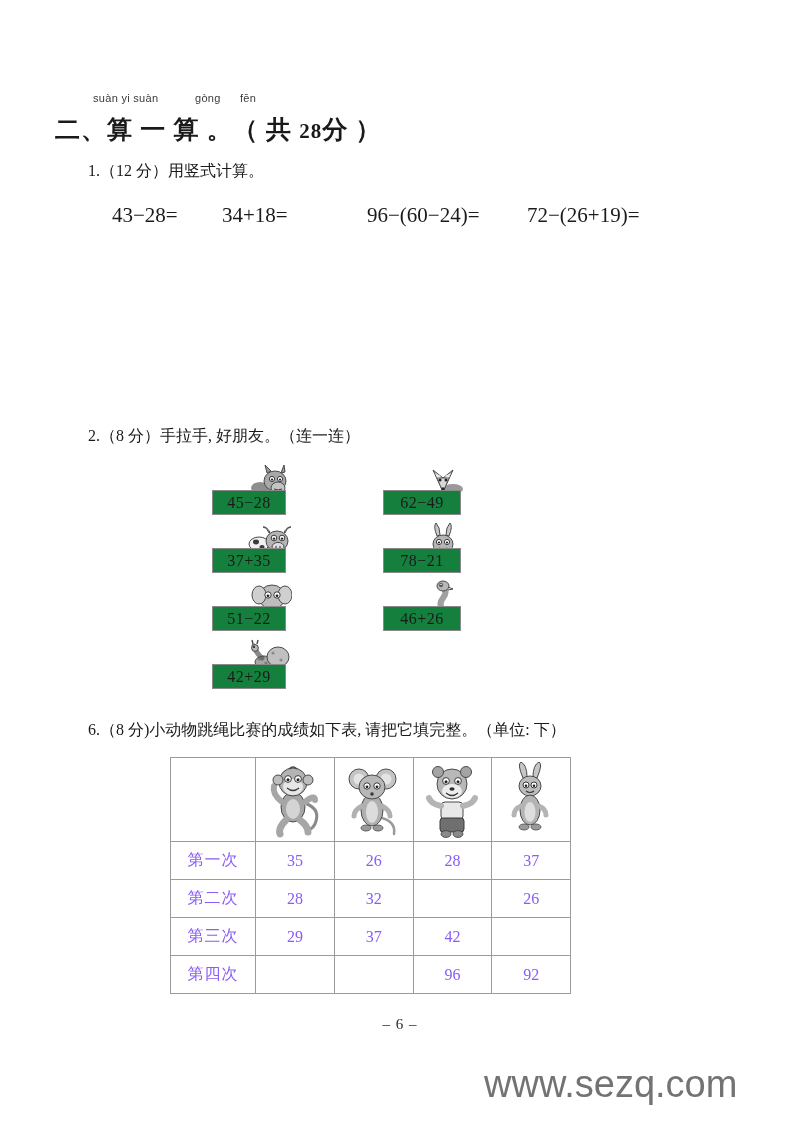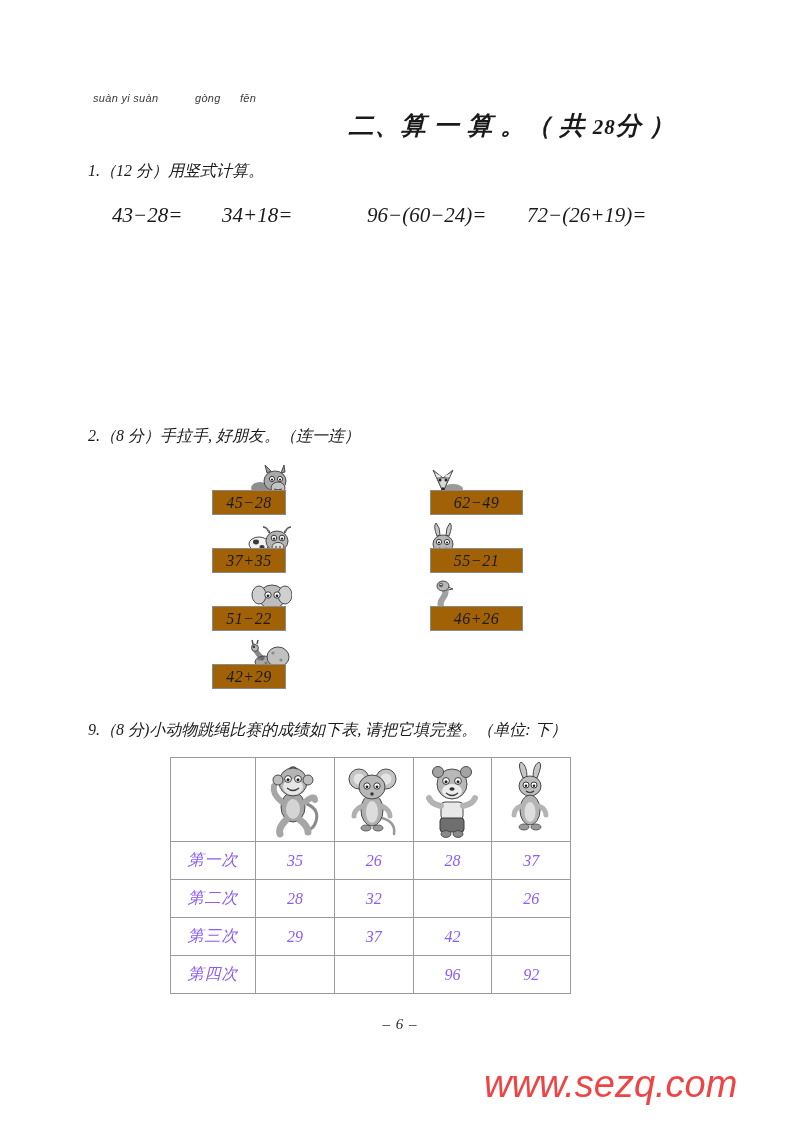--- a/index.html
+++ b/index.html
@@ -7,21 +7,21 @@
   body {
     width: 800px;
     height: 1131px;
     background: #ffffff;
     font-family: "Liberation Serif", "DejaVu Serif", serif;
     color: #1a1a1a;
     position: relative;
     overflow: hidden;
   }
 
-  .page { position: relative; width: 800px; height: 1131px; font-style: italic; }
+  .page { position: relative; width: 800px; height: 1131px; }
 
   
   .section-head {
     position: absolute;
     left: 55px;
     top: 92px;
     width: 620px;
   }
   .pinyin-row {
     position: relative;
@@ -32,23 +32,22 @@
     letter-spacing: 0.3px;
   }
   .pinyin-row span { position: absolute; top: 0; white-space: nowrap; }
   .py-a { left: 38px; }
   .py-b { left: 140px; }
   .py-c { left: 185px; }
   .section-title {
     font-size: 25px;
     font-weight: bold;
     letter-spacing: 1px;
-    line-height: 36px;
+    line-height: 44px;
     white-space: nowrap;
-    text-align: right;
   }
   .section-title .sm { font-size: 21px; font-weight: bold; }
 
   
   .prompt {
     position: absolute;
     font-size: 16px;
     line-height: 22px;
     white-space: nowrap;
   }
@@ -92,27 +91,27 @@
     pointer-events: none;
   }
   .animal-wrap svg { display: block; }
   .expr-box {
     position: absolute;
     left: 7px;
     top: 28px;
     width: 74px;
     height: 25px;
     border: 1px solid #8a8a8a;
-    background: #a16207;
+    background: #15803d;
     text-align: center;
     font-size: 16px;
     line-height: 23px;
     letter-spacing: 0.5px;
   }
-  .match-col.right .expr-box { left: 5px; width: 93px; margin-left: 47px; }
+  .match-col.right .expr-box { left: 5px; width: 78px; }
 
   
   .score-table {
     position: absolute;
     left: 170px;
     top: 757px;
     width: 400px;
     border-collapse: collapse;
     table-layout: fixed;
   }
@@ -149,21 +148,21 @@
     font-size: 15px;
     color: #2a2a2a;
     letter-spacing: 1px;
   }
   .watermark {
     position: absolute;
     left: 484px;
     top: 1063px;
     font-family: "Liberation Sans", "DejaVu Sans", sans-serif;
     font-size: 38px;
-    color: #ef4444;
+    color: #737373;
     letter-spacing: 0px;
     white-space: nowrap;
   }
 </style>
 </head>
 <body>
 
 <div class="page">
 
   <div class="section-head">
@@ -292,41 +291,41 @@
             <ellipse cx="22" cy="22" rx="10" ry="9" fill="#b5b5b5" stroke="#4a4a4a" stroke-width="1"></ellipse>
             <path d="M16 14 q-4 -10 -1 -13 q4 4 4 12 Z" fill="#c8c8c8" stroke="#4a4a4a" stroke-width="1"></path>
             <path d="M28 14 q4 -10 1 -13 q-4 4 -4 12 Z" fill="#c8c8c8" stroke="#4a4a4a" stroke-width="1"></path>
             <circle cx="18" cy="20" r="2.6" fill="#fff" stroke="#3a3a3a" stroke-width="1"></circle>
             <circle cx="26" cy="20" r="2.6" fill="#fff" stroke="#3a3a3a" stroke-width="1"></circle>
             <circle cx="18" cy="20.5" r="1.1" fill="#222"></circle>
             <circle cx="26" cy="20.5" r="1.1" fill="#222"></circle>
             <path d="M18 26 q4 3 8 0" stroke="#3a3a3a" stroke-width="1.1" fill="none"></path>
           </svg>
         </div>
-        <div class="expr-box">55−21</div>
+        <div class="expr-box">78−21</div>
       </div>
 
       <div class="match-item">
         <div class="animal-wrap">
           <svg width="44" height="32" viewBox="0 0 44 32">
             <path d="M22 30 q-5 -6 0 -12 q5 -6 0 -12" stroke="#a0a0a0" stroke-width="6" fill="none" stroke-linecap="round"></path>
             <ellipse cx="22" cy="6" rx="6" ry="5" fill="#b8b8b8" stroke="#4a4a4a" stroke-width="1"></ellipse>
             <circle cx="20" cy="5" r="1.8" fill="#fff" stroke="#3a3a3a" stroke-width="0.8"></circle>
             <circle cx="20" cy="5.3" r="0.9" fill="#222"></circle>
             <path d="M27 7 l5 2 l-5 1" stroke="#4a4a4a" stroke-width="1" fill="none"></path>
           </svg>
         </div>
         <div class="expr-box">46+26</div>
       </div>
 
 
     </div>
   </div>
 
-  <div class="prompt" id="prompt-3">9.（8 分)小动物跳绳比赛的成绩如下表, 请把它填完整。（单位: 下）</div>
+  <div class="prompt" id="prompt-3">6.（8 分)小动物跳绳比赛的成绩如下表, 请把它填完整。（单位: 下）</div>
 
   <table class="score-table">
     <colgroup>
       <col class="label-col">
       <col class="data-col">
       <col class="data-col">
       <col class="data-col">
       <col class="data-col">
     </colgroup>
     <tbody>

